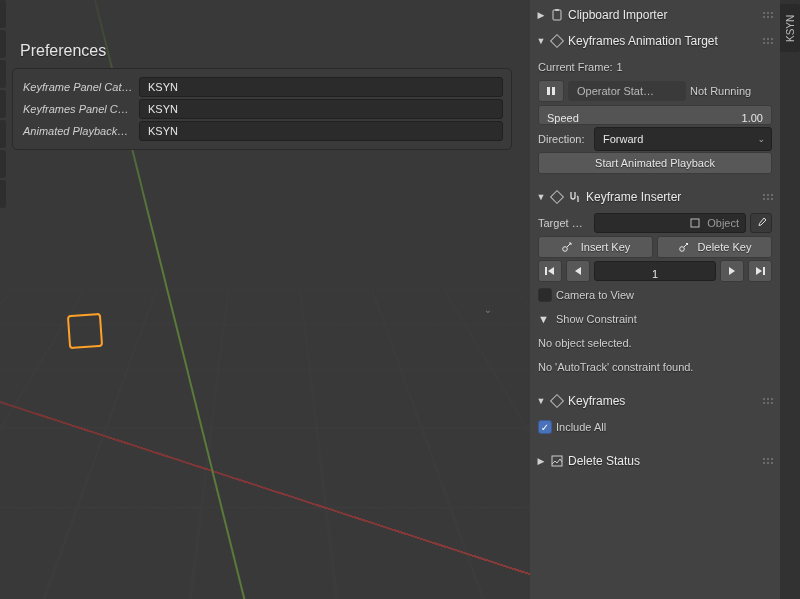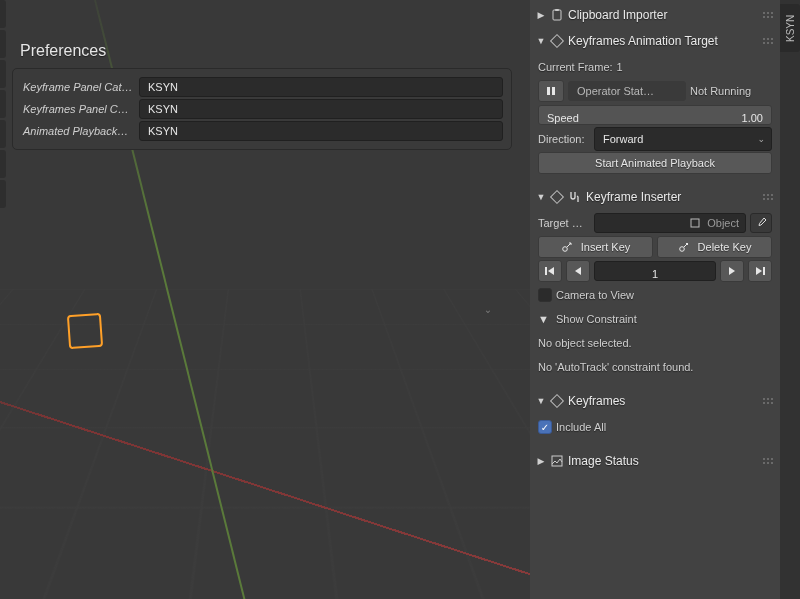--- a/index.html
+++ b/index.html
@@ -456,21 +456,21 @@
     </div>
 
     <div class="hdr">
       <span class="disc">▶</span>
       <span class="hicon">
         <svg width="14" height="14" viewBox="0 0 14 14">
             <rect x="2" y="2" width="10" height="10" fill="none" stroke="#ccc"></rect>
             <path d="M2 10l3-3 2 2 3-4 2 3" fill="none" stroke="#ccc"></path>
           </svg>
       </span>
-      <span class="htext txt-shadow">Image Status</span>
+      <span class="htext txt-shadow">Delete Status</span>
       <span class="grip"></span>
     </div>
 
   </div>
 
   <div class="side-tabstrip">
     <div class="vtab">
         <span>KSYN</span>
       </div>
   </div>

